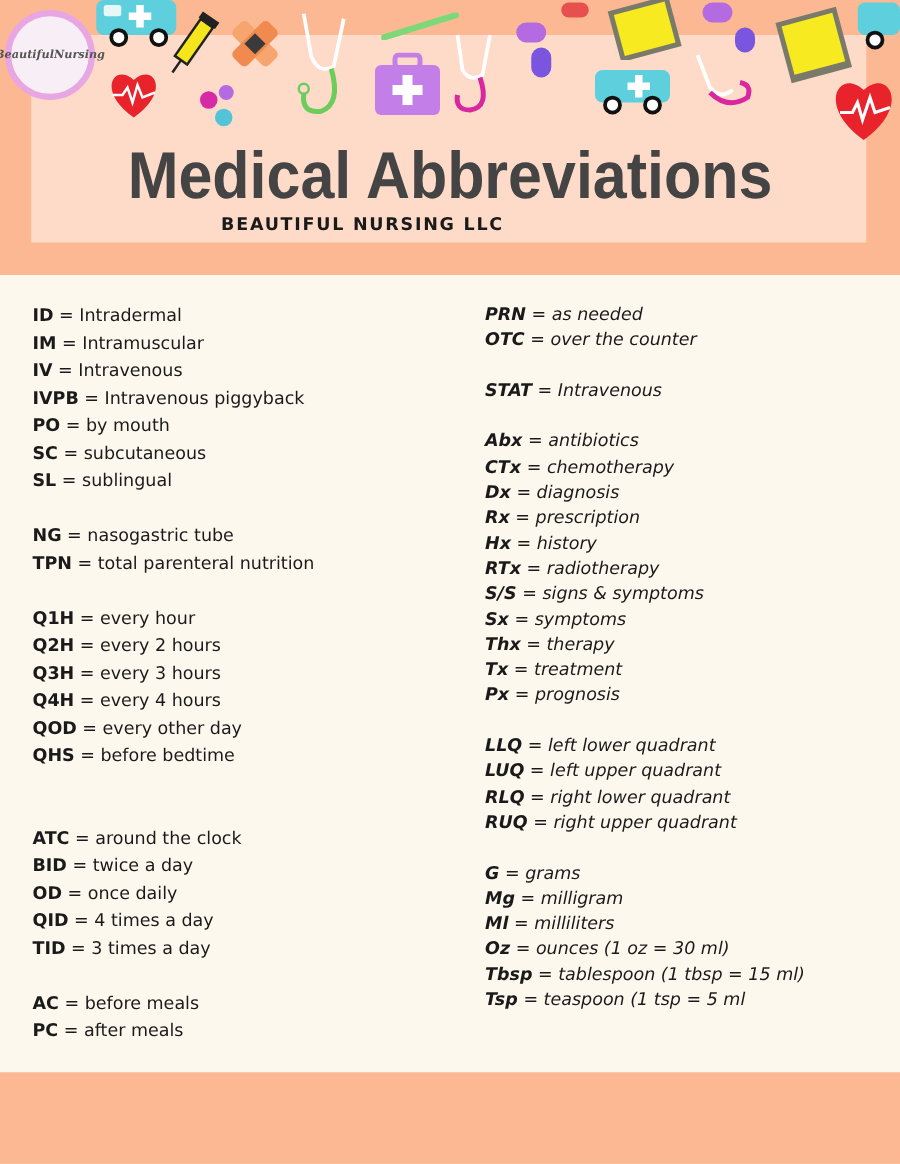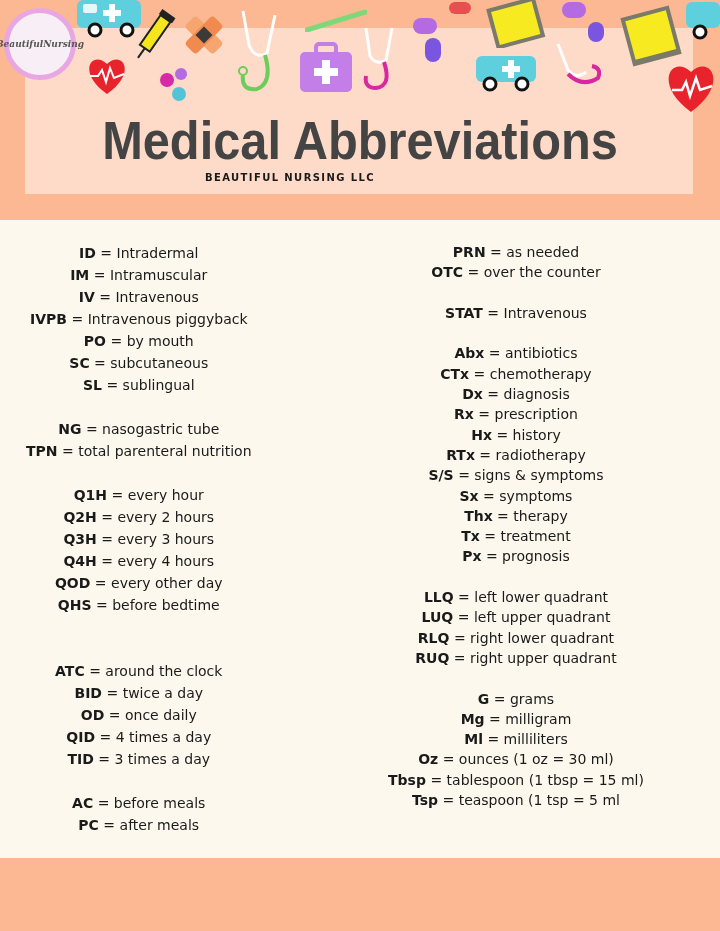--- a/index.html
+++ b/index.html
@@ -5,36 +5,36 @@
   * { box-sizing: border-box; margin: 0; padding: 0; }
   html, body { width: 720px; height: 931px; overflow: hidden; }
   body { background: #fcb892; font-family: "DejaVu Sans", sans-serif; position: relative; }
 
   .header { position: absolute; left: 0; top: 0; width: 720px; height: 220px; background: #fcb892; }
   .header-panel { position: absolute; left: 25px; top: 28px; width: 668px; height: 166px; background: #fedbc8; }
   .title { position: absolute; left: 0; top: 110px; width: 720px; text-align: center;
            font-family: "Liberation Sans", sans-serif; font-weight: bold; font-size: 53px;
            color: #444444; letter-spacing: 0px; transform: scaleX(0.92); }
   .subtitle { position: absolute; left: 0; top: 172px; width: 580px; text-align: center;
-              font-family: "DejaVu Sans", sans-serif; font-weight: bold; font-size: 10px;
+              font-family: "DejaVu Sans", sans-serif; font-weight: bold; font-size: 14px;
               letter-spacing: 1.4px; color: #1a1a1a; }
 
   .logo { position: absolute; left: 4px; top: 8px; width: 72px; height: 72px; border-radius: 50%;
           background: #f7eef6; border: 5px solid #e8a7e3; display: flex; flex-direction: row;
           align-items: center; justify-content: center; }
   .logo span { font-family: "DejaVu Serif", serif; font-style: italic; font-size: 9px; color: #555; line-height: 11px; font-weight: bold; }
 
   .icon { position: absolute; }
 
   .body { position: absolute; left: 0; top: 220px; width: 720px; height: 638px; background: #fdf8ee; }
   .col { position: absolute; top: 22px; font-family: "DejaVu Sans", sans-serif; font-size: 14px; color: #1a1a1a; }
   .col-left { left: 26px; }
   .col-right { left: 388px; }
-  .line { white-space: nowrap; height: 22px; line-height: 22px; text-align: center; }
-  .col-right .line { height: 20.3px; line-height: 20.3px; }
+  .line { white-space: nowrap; height: 22px; line-height: 22px; }
+  .col-right .line { height: 20.3px; line-height: 20.3px; font-style: italic; }
   .abbr { font-weight: bold; }
   .gap { height: 22px; }
 
   .footer { position: absolute; left: 0; top: 858px; width: 720px; height: 73px; background: #fcb892; }
 </style>
 </head>
 <body>
 
 <div class="header">
   <div class="header-panel"></div>

